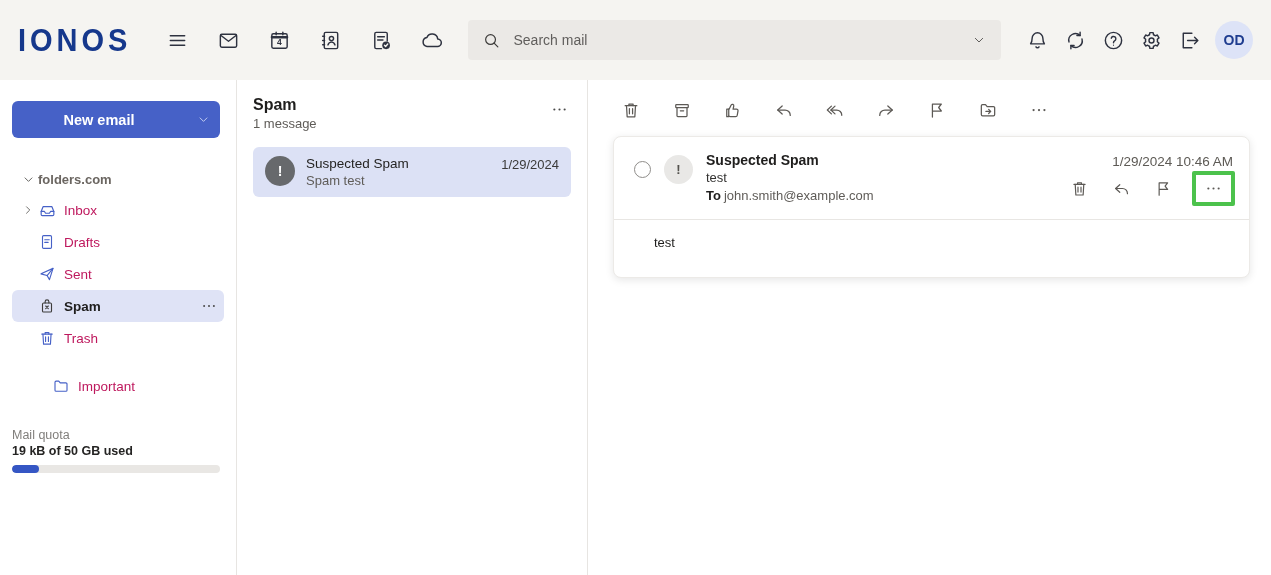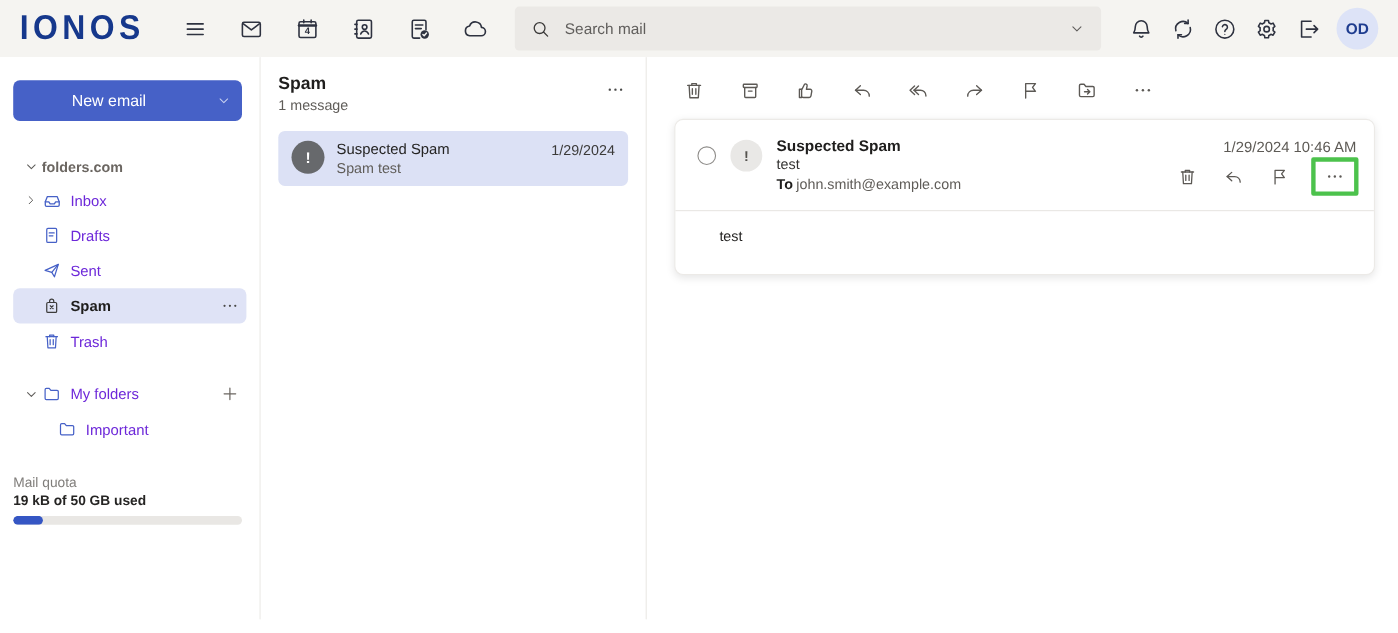--- a/index.html
+++ b/index.html
@@ -3,21 +3,21 @@
 <meta charset="utf-8">
 <style>
   * { margin:0; padding:0; box-sizing:border-box; }
   html,body { width:1271px; height:575px; overflow:hidden; background:#fff;
     font-family:"Liberation Sans","DejaVu Sans",sans-serif; color:#252423; }
 
   svg.ic { display:block; fill:none; stroke:currentColor; stroke-width:1.5;
     stroke-linecap:round; stroke-linejoin:round; }
 
   
-  .topbar { height:52px; background:#f5f4f1; display:flex; align-items:center; padding:0 18px; }
+  .topbar { height:80px; background:#f5f4f1; display:flex; align-items:center; padding:0 18px; }
   .logo { font-weight:800; font-size:29px; letter-spacing:4px; color:#16388c;
     transform:scaleY(1.08); cursor:pointer; margin-right:34px; }
   .tb-group { display:flex; align-items:center; gap:27px; }
   .tb-btn { width:24px; height:24px; display:flex; align-items:center; justify-content:center;
     color:#2e3240; cursor:pointer; position:relative; }
   .cal-day { position:absolute; top:9px; left:0; right:0; text-align:center;
     font-size:8.5px; font-weight:700; color:#2e3240; pointer-events:none; }
   .searchbar { flex:0 1 533px; height:40px; background:#ebe9e6; border-radius:4px;
     display:flex; align-items:center; padding:0 14px; margin:0 24px; }
   .searchbar input { flex:1; border:none; outline:none; background:transparent;
@@ -32,29 +32,29 @@
   
   .main { display:flex; height:511px; }
   .sidebar { width:237px; border-right:1px solid #e7e5e2; background:#fff;
     padding-top:21px; display:flex; flex-direction:column; }
   .listpane { width:351px; border-right:1px solid #e7e5e2; background:#fff; }
   .readpane { flex:1; background:#fff; }
 
   
   .new-email { margin:0 16px 0 12px; height:37px; background:#4661c7; border-radius:6px;
     display:flex; align-items:center; color:#fff; cursor:pointer; }
-  .new-email .lbl { flex:1; text-align:center; font-size:14.5px; font-weight:400; }
+  .new-email .lbl { flex:1; text-align:center; font-size:14.5px; font-weight:700; }
   .new-email .split { width:34px; display:flex; align-items:center; justify-content:center;
     color:#c8d1f0; }
   .tree { margin-top:26px; }
   .nav-row { display:flex; align-items:center; height:32px; margin:0 12px 0 12px;
     padding:0 6px 0 6px; border-radius:6px; cursor:pointer; }
   .nav-row .chev { width:20px; display:flex; justify-content:center; color:#5d5b58; flex:0 0 20px; }
   .nav-row .fic { width:26px; display:flex; justify-content:flex-start; color:#4661c7; flex:0 0 26px; }
-  .nav-row .lbl { font-size:13.5px; color:#6d28d9; }
+  .nav-row .lbl { font-size:13.5px; color:#be185d; }
   .nav-row.account { height:30px; }
   .nav-row.account .lbl { font-size:13px; font-weight:700; color:#6b6661; }
   .nav-row.selected { background:#dfe3f6; }
   .nav-row.selected .lbl { font-weight:700; color:#1f1e1d; }
   .nav-row.selected .fic { color:#3d3c3b; }
   .row-action { margin-left:auto; color:#4a4a49; display:flex; align-items:center; cursor:pointer; }
   .row-action.plus { color:#6b6661; }
   .gap-sm { height:16px; }
   .indent2 { padding-left:40px; }
 
@@ -390,38 +390,20 @@
         <span class="fic">
             <svg class="ic" width="18" height="18">
               <use href="#i-trash"></use>
             </svg>
           </span>
         <span class="lbl">Trash</span>
       </div>
 
       <div class="gap-sm"></div>
 
-      <div class="nav-row">
-        <span class="chev">
-            <svg class="ic" width="15" height="15">
-              <use href="#i-chev-down"></use>
-            </svg>
-          </span>
-        <span class="fic">
-            <svg class="ic" width="18" height="18">
-              <use href="#i-folder"></use>
-            </svg>
-          </span>
-        <span class="lbl">My folders</span>
-        <span class="row-action plus">
-            <svg class="ic" width="18" height="18">
-              <use href="#i-plus"></use>
-            </svg>
-          </span>
-      </div>
       <div class="nav-row indent2">
         <span class="fic">
             <svg class="ic" width="18" height="18">
               <use href="#i-folder"></use>
             </svg>
           </span>
         <span class="lbl">Important</span>
       </div>
     </nav>
 

